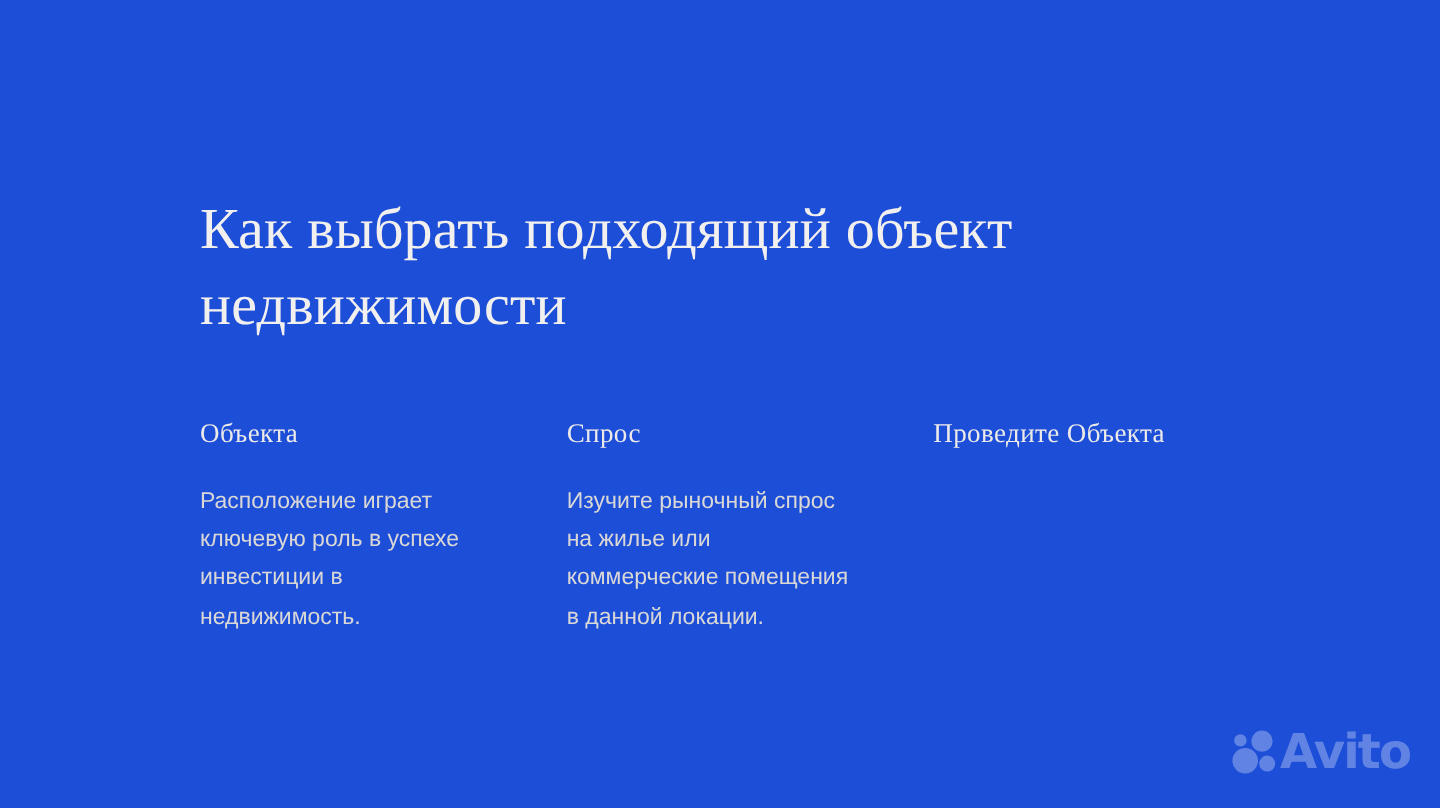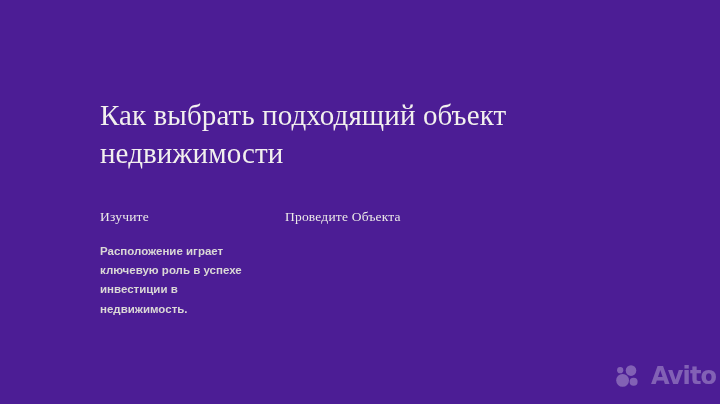--- a/index.html
+++ b/index.html
@@ -8,21 +8,21 @@
     padding: 0;
     background: #000000;
   }
   body {
     font-family: "Liberation Sans", sans-serif;
   }
   #slide {
     position: relative;
     width: 720px;
     height: 404px;
-    background: #4c1d95;
+    background: #1d4ed8;
     overflow: hidden;
   }
   #content {
     position: absolute;
     left: 100px;
     top: 96px;
     width: 520px;
   }
   .slide-title {
     font-family: "Liberation Serif", "DejaVu Serif", serif;
@@ -52,21 +52,21 @@
     line-height: 16px;
     font-weight: 400;
     color: #eceae8;
     letter-spacing: 0.2px;
     margin: 0 0 17px 0;
   }
   .col-body {
     font-family: "Liberation Sans", sans-serif;
     font-size: 11.5px;
     line-height: 19.2px;
-    font-weight: 700;
+    font-weight: 400;
     color: #dad8d6;
     margin: 0;
     white-space: pre-line;
   }
   #watermark {
     position: absolute;
     left: 615px;
     top: 364px;
     display: flex;
     align-items: center;
@@ -78,43 +78,50 @@
     width: 24px;
     height: 24px;
   }
   #watermark .wm-word {
     font-family: "DejaVu Sans", sans-serif;
     font-size: 24px;
     font-weight: 700;
     color: #ffffff;
     letter-spacing: -0.9px;
     line-height: 24px;
-    margin-left: 12px;
+    margin-left: 1px;
   }
 </style>
 </head>
 <body>
 
 <div id="slide">
 
   <div id="content">
 
     <h1 class="slide-title">Как выбрать подходящий объект
 недвижимости</h1>
 
     <div class="columns">
 
       <div class="col">
-        <div class="col-heading">Изучите</div>
+        <div class="col-heading">Объекта</div>
         <p class="col-body">Расположение играет
 ключевую роль в успехе
 инвестиции в
 недвижимость.</p>
       </div>
 
+      <div class="col">
+        <div class="col-heading">Спрос</div>
+        <p class="col-body">Изучите рыночный спрос
+на жилье или
+коммерческие помещения
+в данной локации.</p>
+      </div>
 
       <div class="col">
         <div class="col-heading">Проведите Объекта</div>
       </div>
 
     </div>
   </div>
 
   <div id="watermark">
     <span class="wm-mark">

